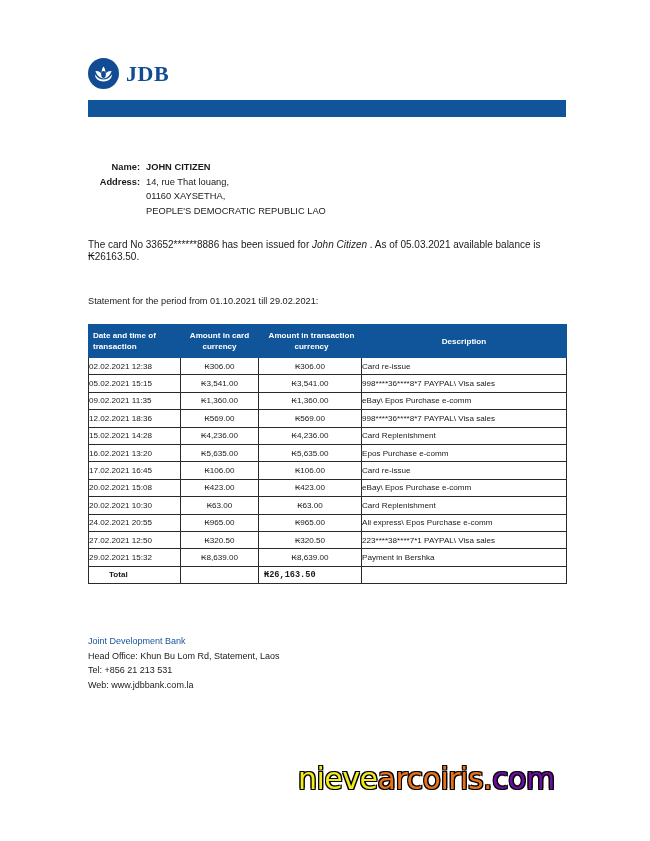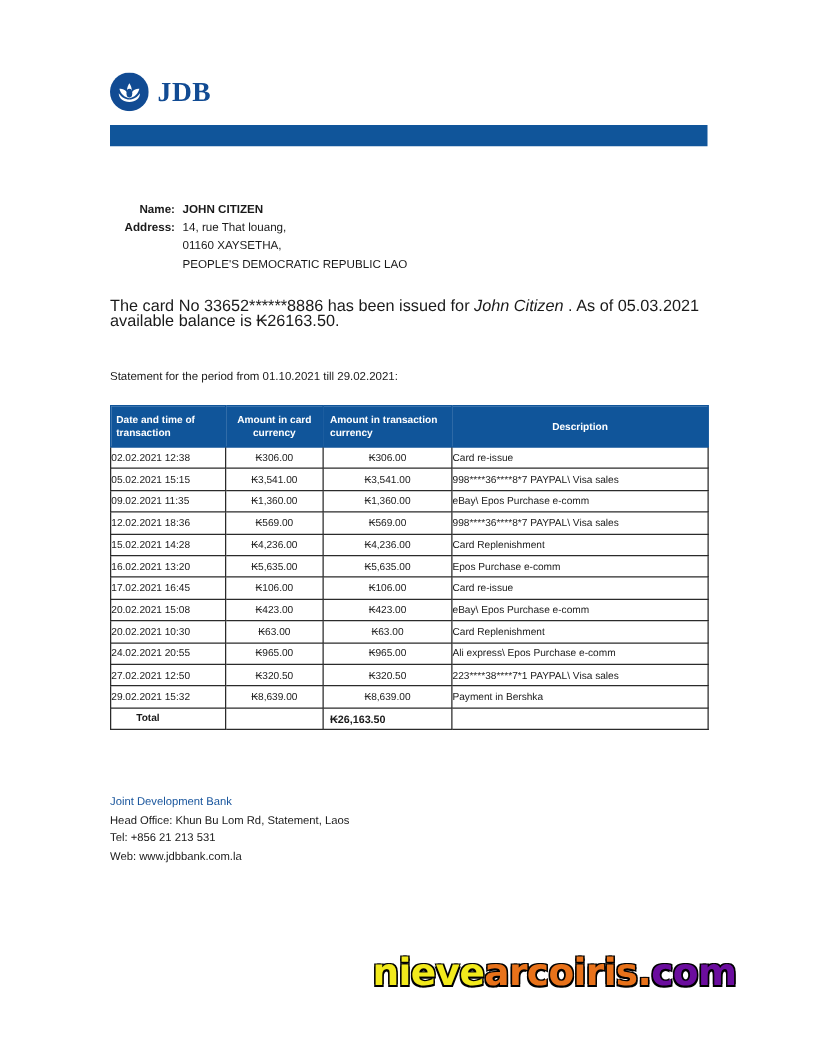--- a/index.html
+++ b/index.html
@@ -78,21 +78,21 @@
   }
   .addr-value { flex: 1 1 auto; }
   .addr-value.bold { font-weight: bold; }
 
   
   .issued {
     position: absolute;
     left: 88px;
     top: 239px;
     width: 480px;
-    font-size: 13px;
+    font-size: 10px;
     line-height: 12px;
   }
   .issued .nm { font-style: italic; }
 
   
   .period {
     position: absolute;
     left: 88px;
     top: 296px;
     font-size: 9.2px;
@@ -123,56 +123,56 @@
     color: #ffffff;
     font-weight: bold;
     font-size: 8.1px;
     height: 32px;
     line-height: 11px;
     border-color: #10559a;
     text-align: center;
     padding: 0 2px;
   }
   table.stmt thead th.c0 { text-align: left; padding-left: 4px; }
-  table.stmt thead th.c2 { text-align: left; padding-left: 5px; margin-left: 31px; }
+  table.stmt thead th.c2 { text-align: center; padding-left: 5px; margin-left: 31px; }
 
   col.c0 { width: 92px; }
   col.c1 { width: 78px; }
   col.c2 { width: 103px; }
   col.c3 { width: 205px; }
 
   td.date { text-align: left;  padding-left: 4px; }
   td.amt  { text-align: center; }
   td.amt2 { text-align: center; }
   td.desc { text-align: left; }
 
   tr.total td { font-weight: bold; }
   tr.total td.date { text-align: left; padding-left: 20px; }
-  tr.total td.amt2 { text-align: left; padding-left: 5px; font-size: 8.6px; }
+  tr.total td.amt2 { text-align: left; padding-left: 5px; font-size: 8.6px; font-family: Liberation Mono, monospace; }
 
   
   .footer {
     position: absolute;
     left: 88px;
     top: 634px;
     font-size: 9px;
     line-height: 14.6px;
   }
   .footer .bank {
     color: #17549c;
     font-weight: normal;
   }
 
   
   .watermark {
     position: absolute;
     left: 298px;
     top: 762px;
     font-family: "DejaVu Sans", sans-serif;
-    font-weight: bold;
+    font-weight: normal;
     font-size: 30px;
     letter-spacing: -0.5px;
     line-height: 34px;
     white-space: nowrap;
     text-shadow:
       -1.2px -1.2px 0 #000, 1.2px -1.2px 0 #000,
       -1.2px  1.2px 0 #000, 1.2px  1.2px 0 #000;
   }
   .wm-a { color: #f2ea1c; }
   .wm-b { color: #e8721a; }

